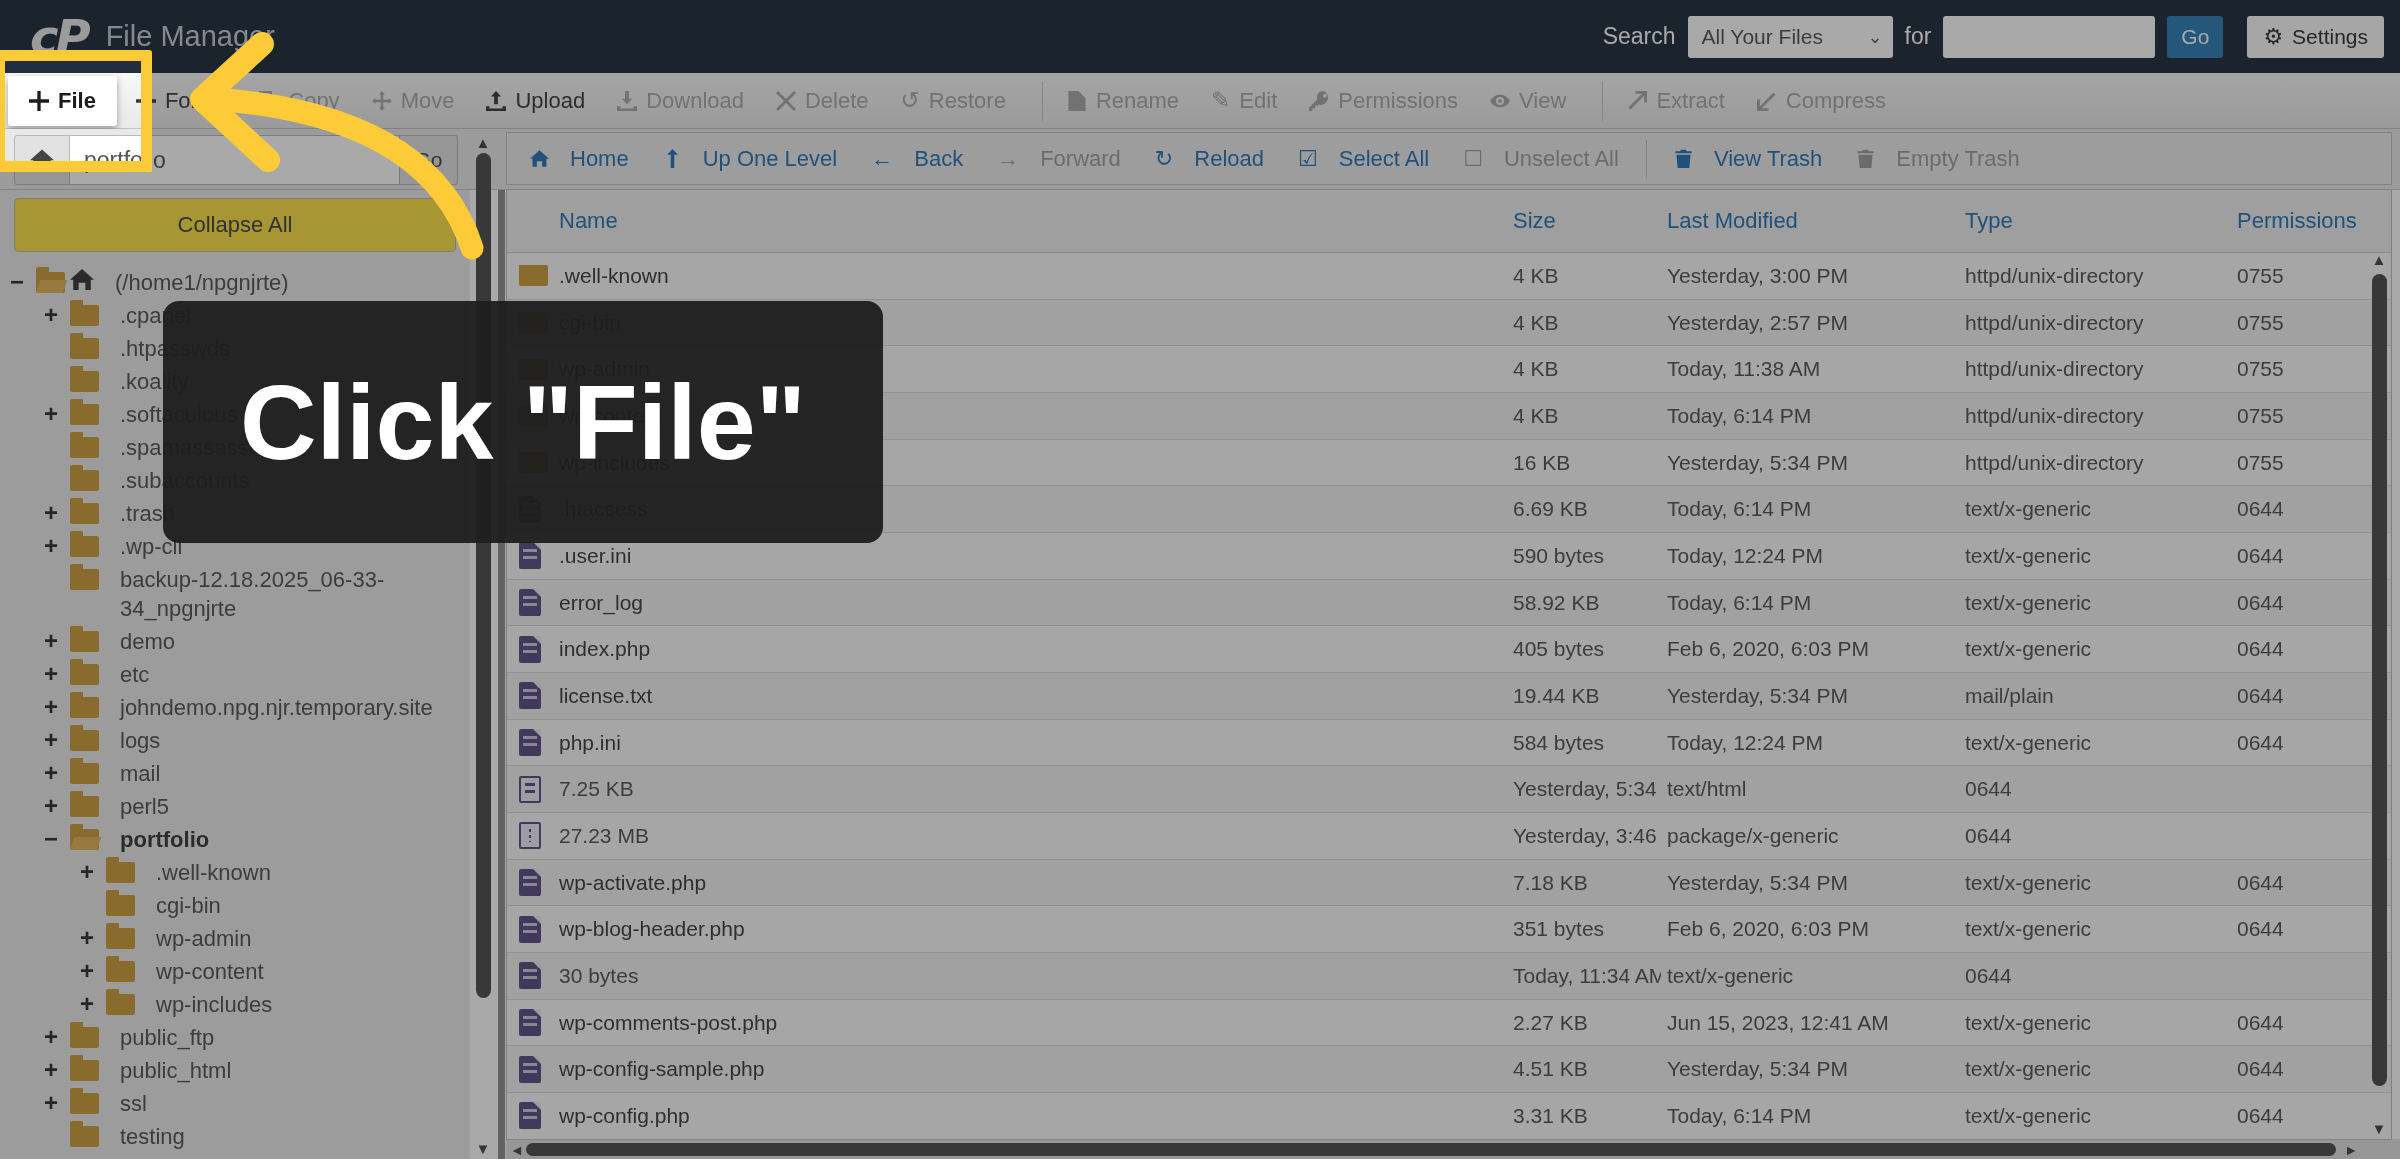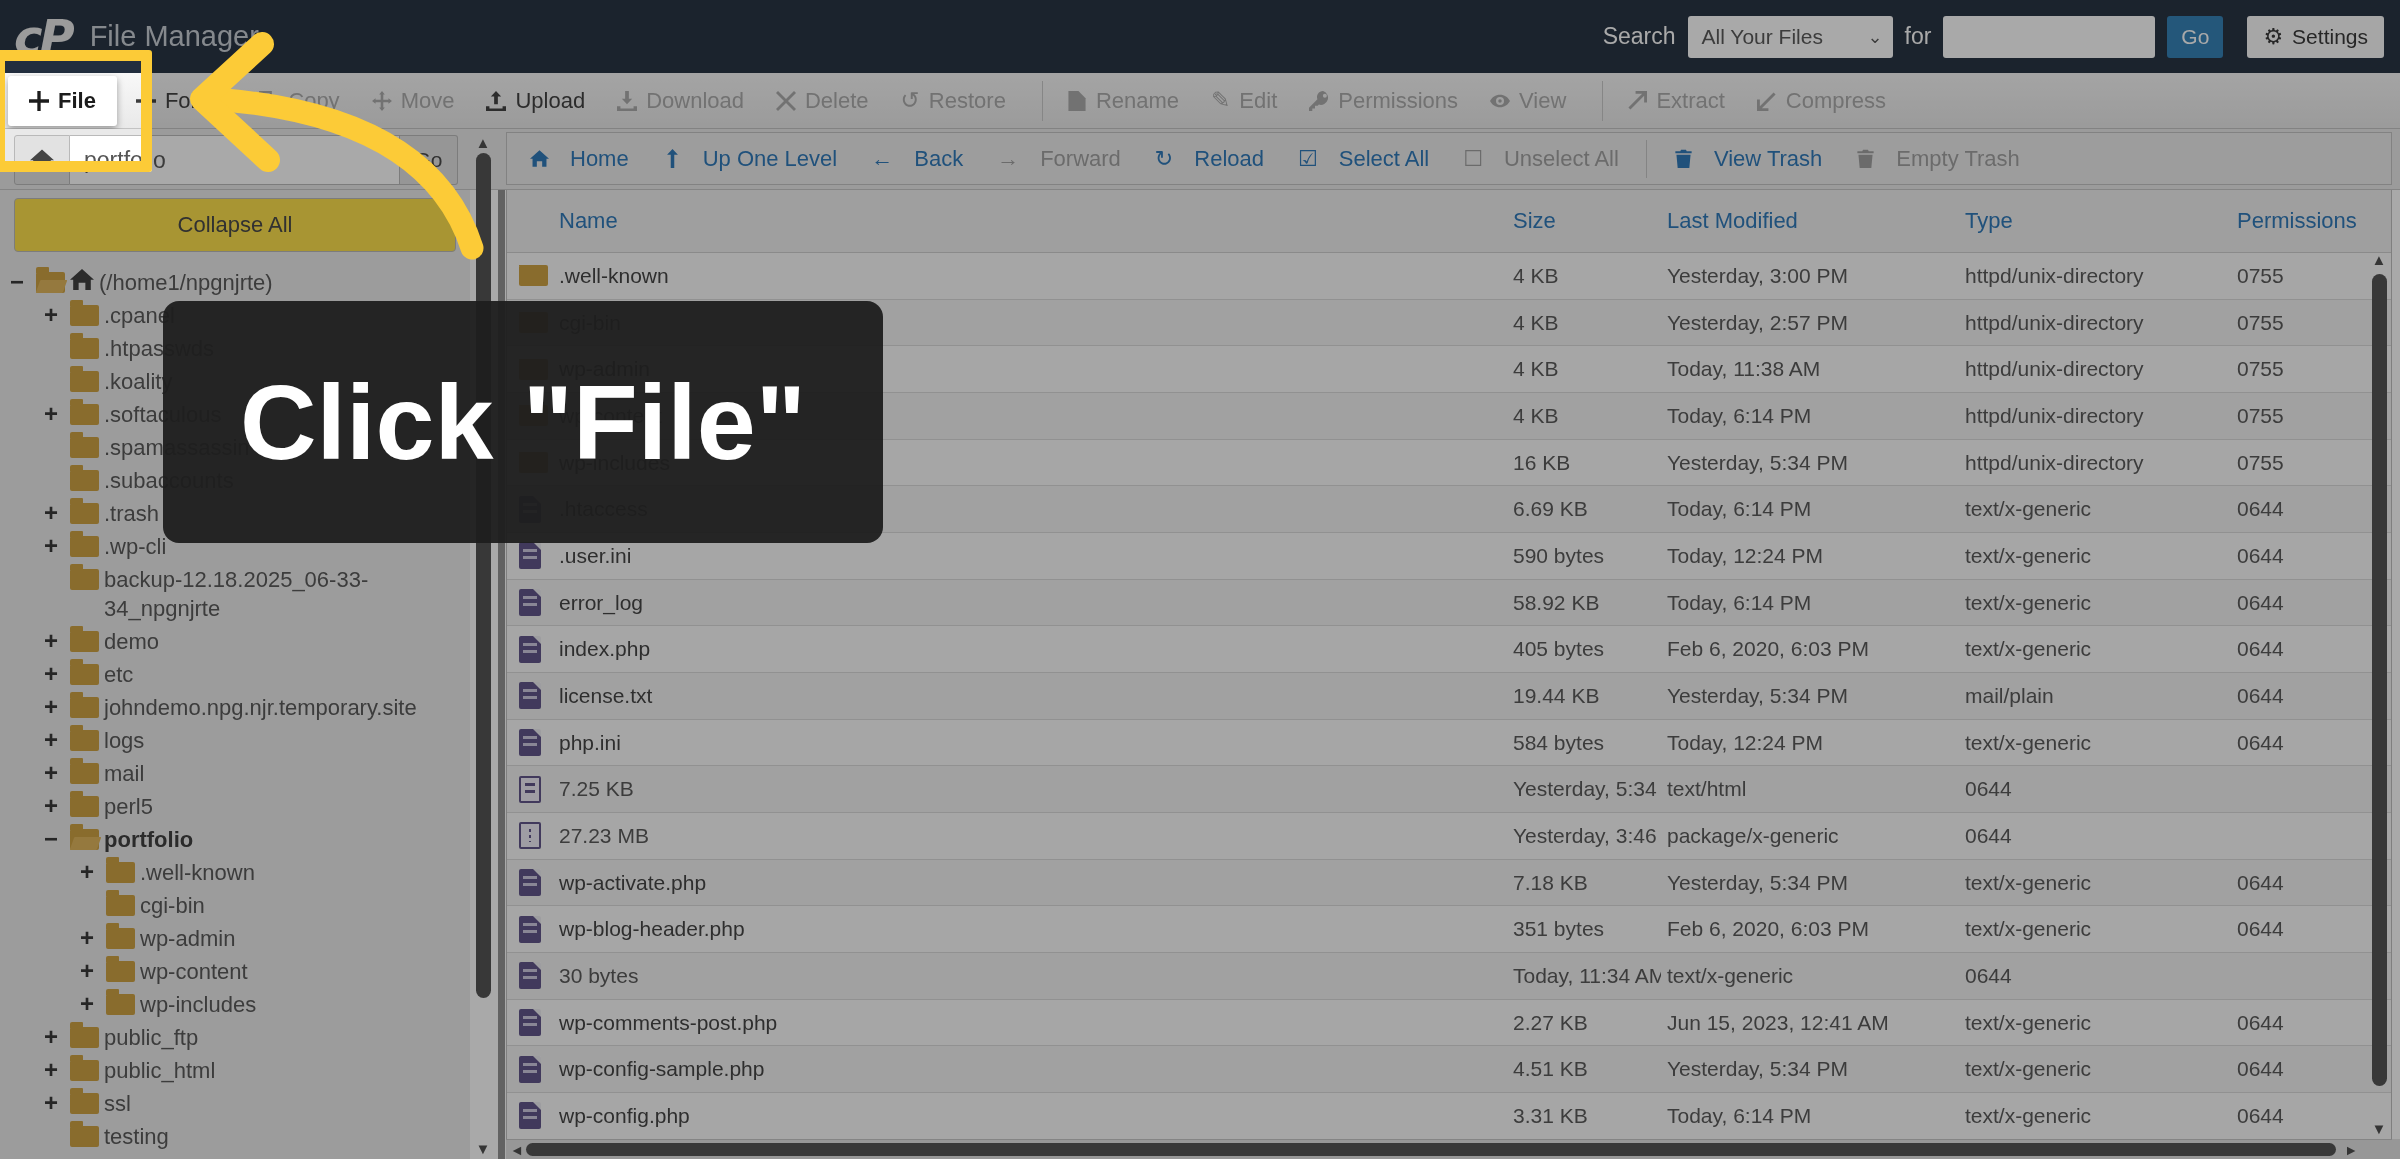--- a/index.html
+++ b/index.html
@@ -6,21 +6,21 @@
   #app{position:relative;width:2400px;height:1159px;overflow:hidden;background:#fff;
        font-family:"Liberation Sans","DejaVu Sans",sans-serif;}
 
   
   .ig{width:20px;height:20px;fill:currentColor;display:inline-block;flex:0 0 auto;}
   .ig-ch{font-weight:normal;font-style:normal;font-size:23px;line-height:1;display:inline-block;}
 
   
   #hd{position:absolute;left:0;top:0;right:0;height:73px;background:#222e3e;
       display:flex;align-items:center;justify-content:space-between;
-      padding:0 16px 0 14px;box-sizing:border-box;}
+      padding:0 16px 0 30px;box-sizing:border-box;}
   .brand{display:flex;align-items:center;gap:18px;}
   .logo{color:#e9e9e9;font-family:"DejaVu Sans",sans-serif;font-style:italic;font-weight:bold;
         font-size:48px;letter-spacing:-3px;line-height:1;}
   .apptitle{color:#c7cdd4;font-size:29px;}
   .search{display:flex;align-items:center;gap:12px;color:#fff;font-size:23px;}
   .sel{width:205px;height:42px;background:#fff;border-radius:3px;color:#555;font-size:21px;
        display:flex;align-items:center;justify-content:space-between;padding:0 10px 0 14px;box-sizing:border-box;}
   .sel .ig-ch{font-size:18px;color:#555;}
   .sinput{width:212px;height:42px;border:none;border-radius:3px;background:#fff;font-size:21px;
           padding:0 10px;box-sizing:border-box;font-family:inherit;color:#444;}
@@ -64,21 +64,21 @@
   
   #sidebar{position:absolute;top:190px;left:0;width:470px;bottom:0;background:#ebebeb;overflow:hidden;}
   .collapse{display:block;margin:8px 14px 0;width:442px;height:54px;background:#fde047;
             border:1px solid #b9b9b9;border-radius:4px;font-size:22px;color:#444;font-family:inherit;}
   #tree{margin-top:14px;font-size:22px;color:#555;}
   .trow{display:flex;align-items:flex-start;padding:2px 6px 2px 10px;line-height:29px;}
   .trow.lvl1{padding-left:44px;}
   .trow.lvl2{padding-left:80px;}
   .tgbox{width:26px;flex:0 0 26px;}
   .tg{font-size:24px;font-weight:bold;color:#333;font-style:normal;line-height:26px;}
-  .tlabel{margin-left:5px;word-break:break-word;max-width:355px;}
+  .tlabel{margin-left:21px;word-break:break-word;max-width:355px;}
   .trow.bold .tlabel{font-weight:bold;color:#3a3a3a;}
   .thome{margin-left:5px;color:#3a3a3a;display:inline-flex;}
   .thome .ig{width:24px;height:23px;}
 
   .fold{width:29px;height:21px;background:#cea03e;border-radius:2px;position:relative;
         display:inline-block;flex:0 0 29px;margin-top:4px;}
   .fold::before{content:"";position:absolute;top:-5px;left:0;width:13px;height:6px;
         background:#cea03e;border-radius:2px 1px 0 0;}
   .fold.open::after{content:"";position:absolute;left:2px;bottom:0;width:27px;height:13px;
         background:#e0b558;transform:skewX(-20deg);border-radius:1px;}

